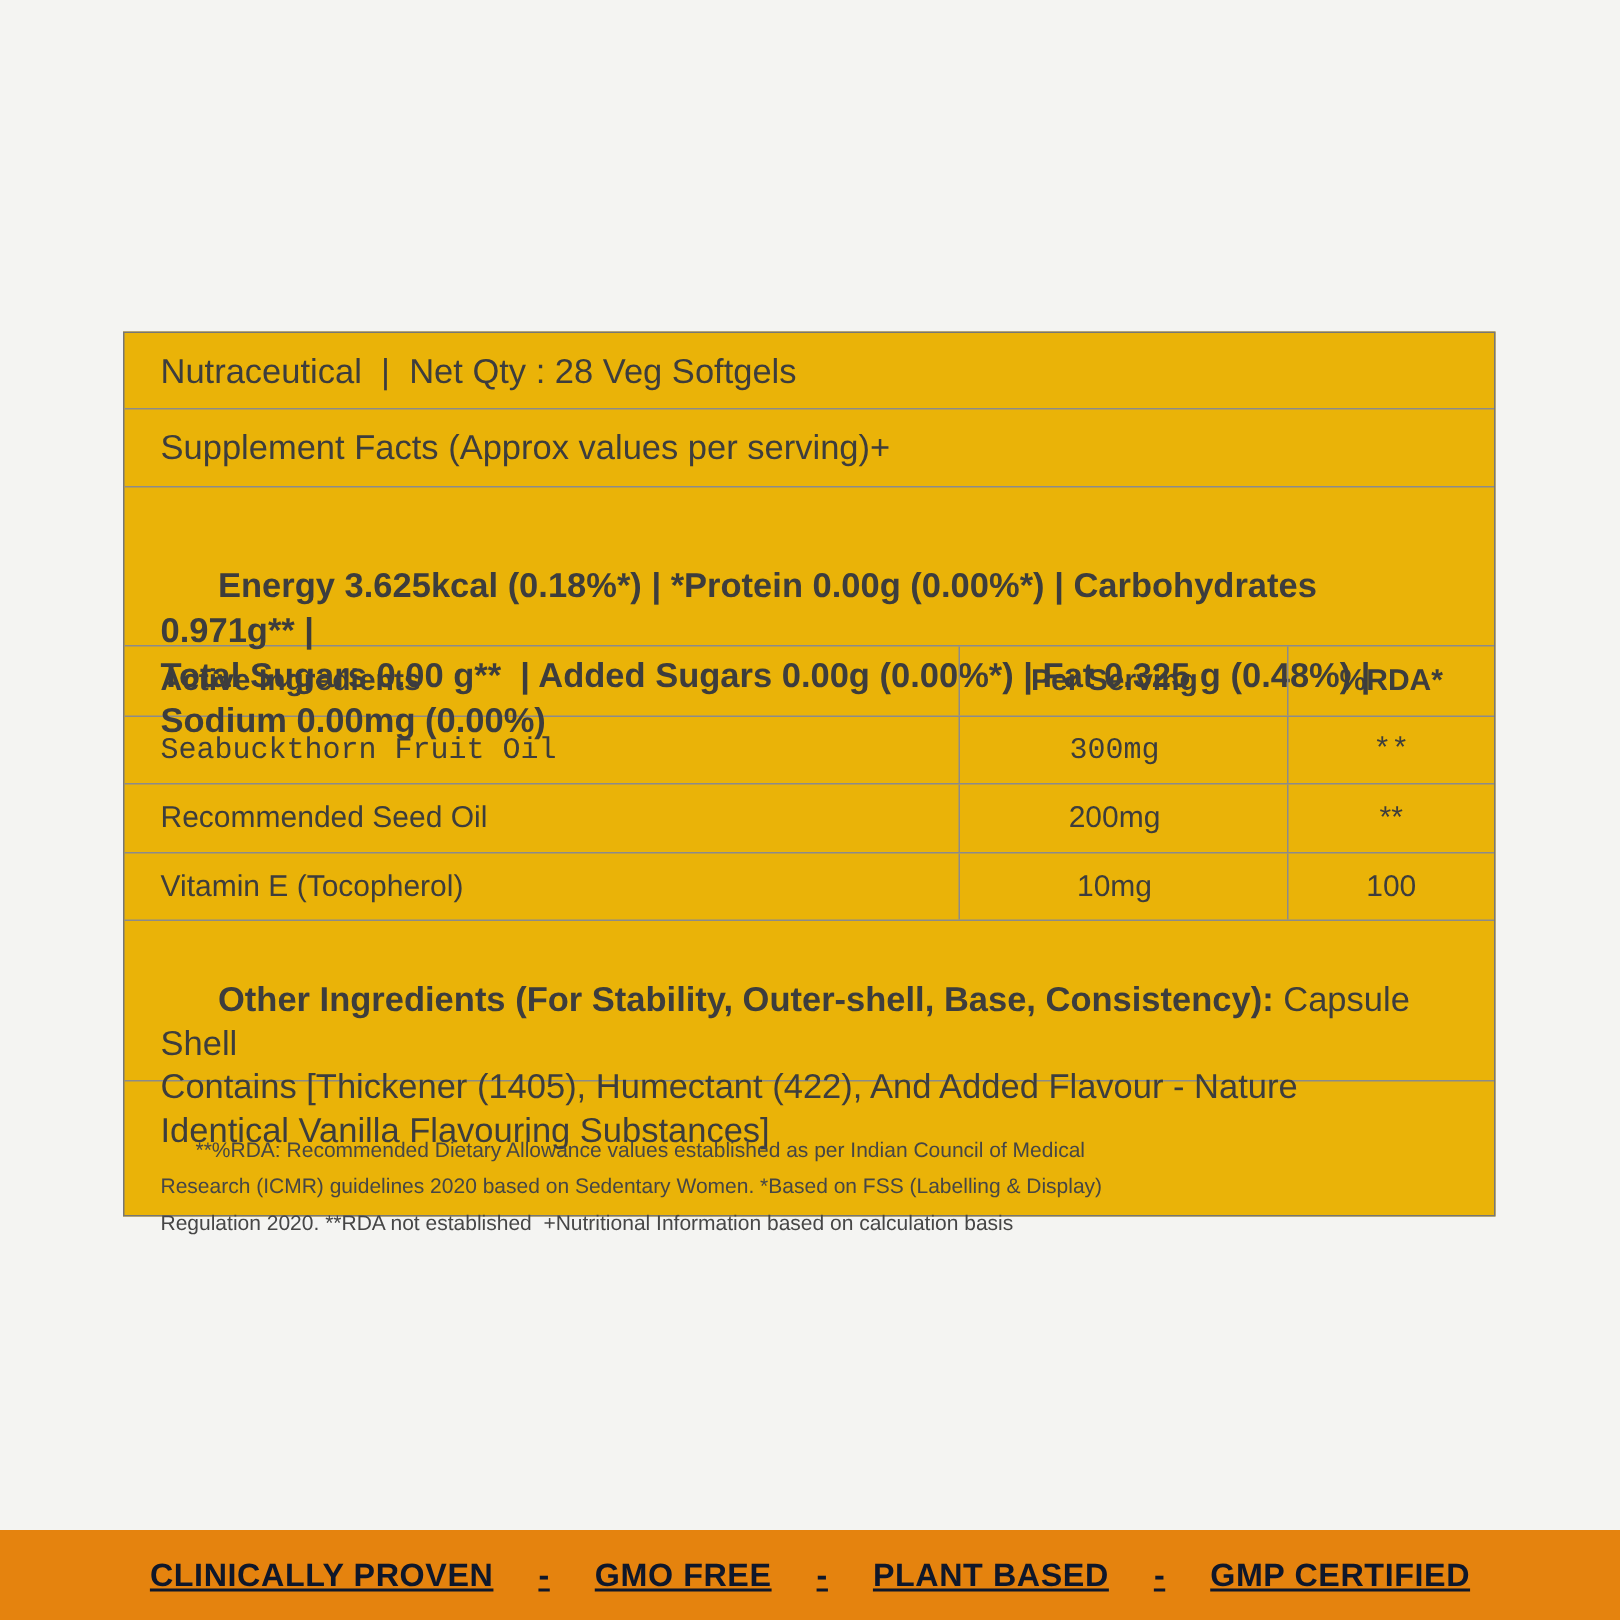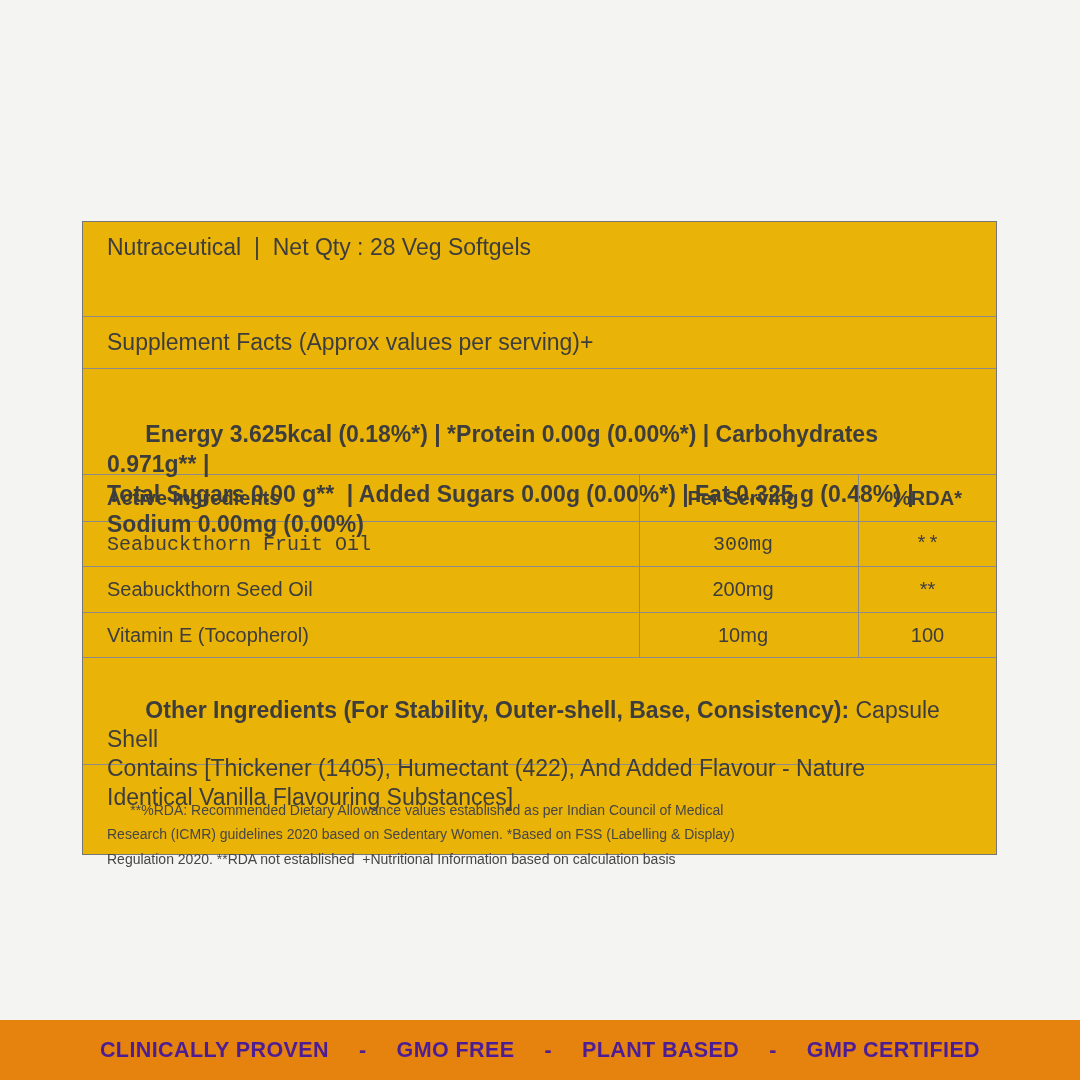--- a/index.html
+++ b/index.html
@@ -27,21 +27,21 @@
     padding: 0 24px;
     font-size: 23px;
     white-space: pre-wrap;
   }
   .prow.first { border-top: none; }
   .prow.single {
     display: flex;
     align-items: center;
   }
   .h50 { height: 50px; }
-  .h52 { height: 52px; margin-top: 44px; }
+  .h52 { height: 52px; }
   .prow.para-energy {
     height: 106px;
     padding-top: 20px;
     line-height: 30px;
     font-weight: bold;
   }
   .irow {
     display: flex;
     box-sizing: border-box;
     border-top: 1.5px solid #8b8b8b;
@@ -133,21 +133,21 @@
       <div class="cell c3">%RDA*</div>
     </div>
 
     <div class="irow r1">
       <div class="cell c1">Seabuckthorn Fruit Oil</div>
       <div class="cell c2">300mg</div>
       <div class="cell c3">**</div>
     </div>
 
     <div class="irow r2">
-      <div class="cell c1">Seabuckthorn Seed Oil</div>
+      <div class="cell c1">Recommended Seed Oil</div>
       <div class="cell c2">200mg</div>
       <div class="cell c3">**</div>
     </div>
 
     <div class="irow r3">
       <div class="cell c1">Vitamin E (Tocopherol)</div>
       <div class="cell c2">10mg</div>
       <div class="cell c3">100</div>
     </div>
 
@@ -158,21 +158,21 @@
     </div>
 
     <div class="prow para-foot">
       <span>**%RDA: Recommended Dietary Allowance values established as per Indian Council of Medical
 Research (ICMR) guidelines 2020 based on Sedentary Women. *Based on FSS (Labelling &amp; Display)
 Regulation 2020. **RDA not established  +Nutritional Information based on calculation basis</span>
     </div>
 
   </div>
 
-  <div class="footerbar" style="background: rgb(229, 131, 14); color: #4c1d95;">
+  <div class="footerbar" style="background: rgb(229, 131, 14); color: #0f172a; text-decoration: underline;">
     <span>CLINICALLY PROVEN</span>
     <span class="sep">-</span>
     <span>GMO FREE</span>
     <span class="sep">-</span>
     <span>PLANT BASED</span>
     <span class="sep">-</span>
     <span>GMP CERTIFIED</span>
   </div>
 
 </div>

